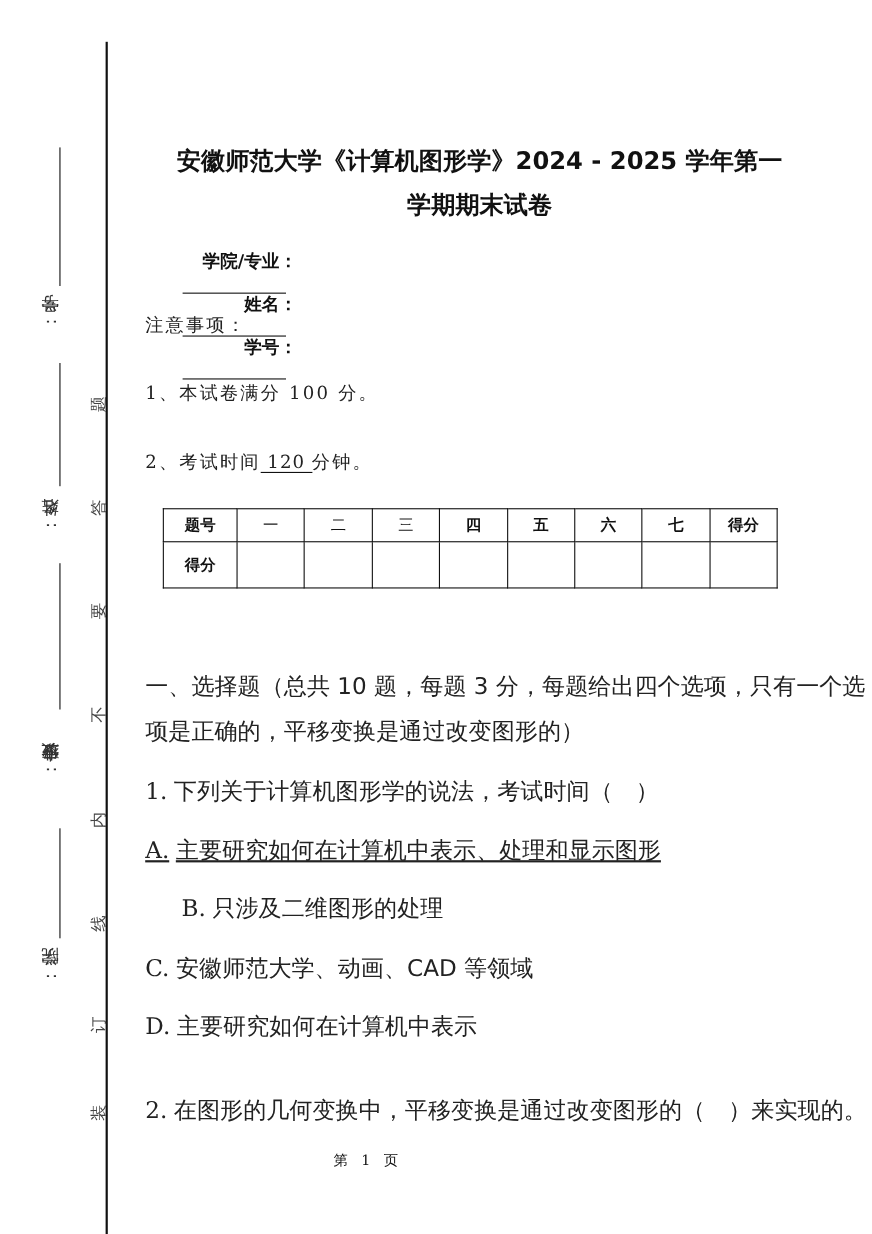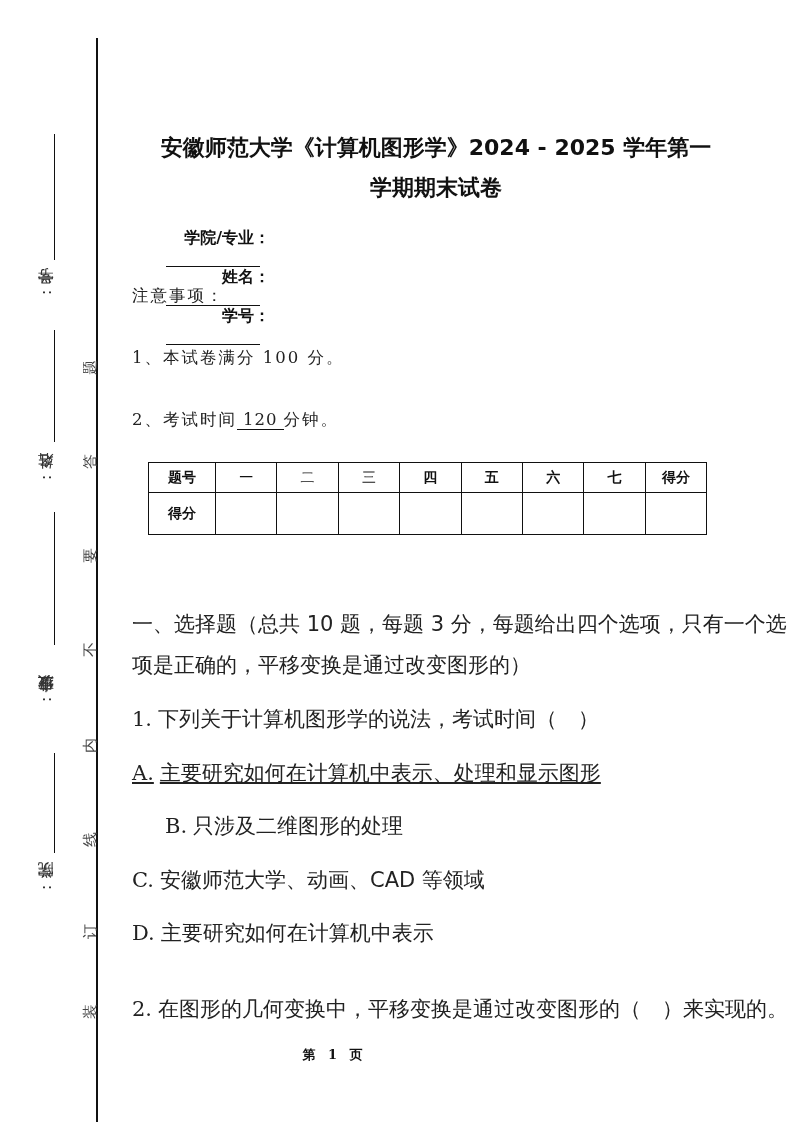--- a/index.html
+++ b/index.html
@@ -26,21 +26,21 @@
   table.score { position: absolute; left: 148px; top: 462px; border-collapse: collapse; font-family: "DejaVu Sans", sans-serif; }
   table.score td { border: 1.3px solid #111; text-align: center; font-size: 14px; font-weight: bold; height: 30px; width: 61.4px; }
   table.score td.rowhead { width: 67px; }
   table.score tr.tall td { height: 42px; }
   table.score tr.taller td { height: 51px; }
   table.score td.num { font-weight: normal; }
 
   .q { position: absolute; left: 132px; font-size: 21px; white-space: nowrap; color: #222; font-family: "DejaVu Sans", sans-serif; }
   .q .lead { font-family: "DejaVu Serif", serif; margin-right: 6px; }
 
-  .footer { position: absolute; top: 1046px; left: 0; width: 669px; text-align: center; font-family: "DejaVu Serif", serif; font-size: 13px; font-weight: bold; letter-spacing: 4px; }
+  .footer { position: absolute; top: 1046px; left: 0; width: 669px; text-align: center; font-family: "DejaVu Serif", serif; font-size: 13px; font-weight: normal; letter-spacing: 4px; }
 </style>
 </head>
 <body>
 
 <div class="binding-line"></div>
 
 <div class="side-seg" style="top:134px;height:126px;"></div>
 <div class="side-label" style="top:262px;height:62px;">学号:</div>
 <div class="side-seg" style="top:330px;height:112px;"></div>
 <div class="side-label" style="top:448px;height:60px;">姓名:</div>

